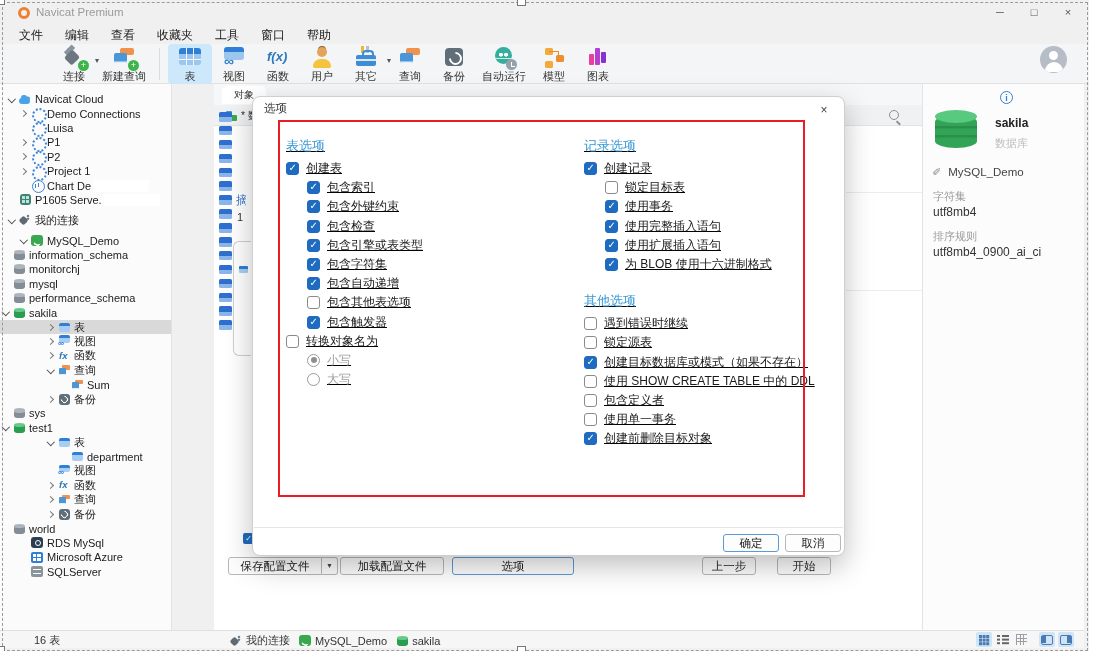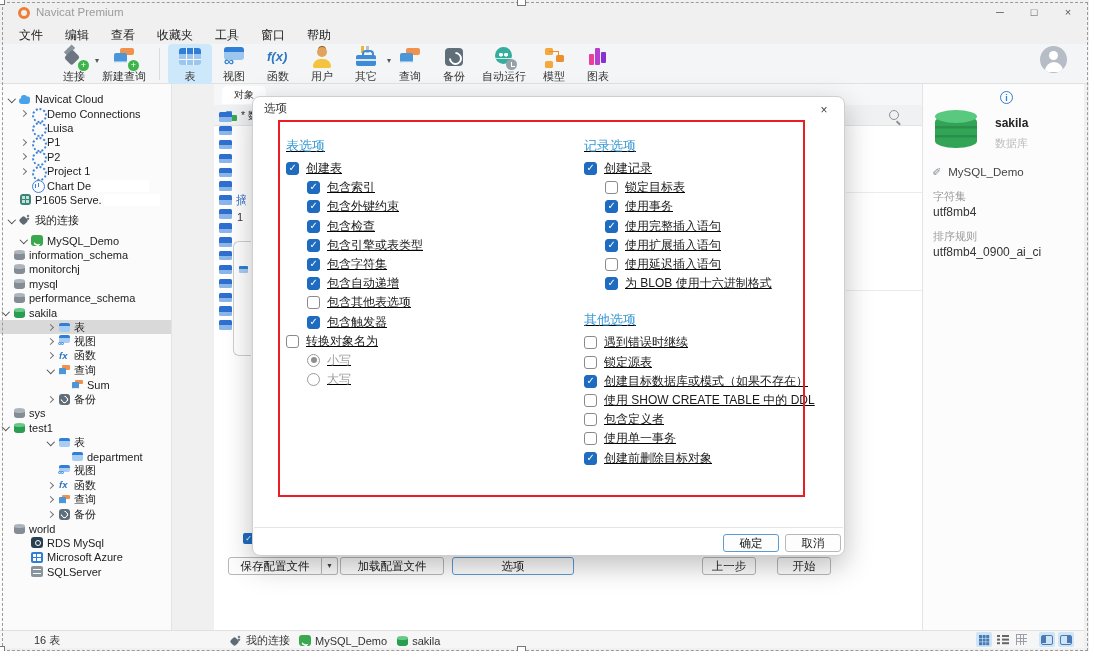--- a/index.html
+++ b/index.html
@@ -706,24 +706,20 @@
           <div class="opt" data-state="checked" data-indent="1">
             <span class="box"></span>
             <span class="olabel">使用完整插入语句</span>
           </div>
 
           <div class="opt" data-state="checked" data-indent="1">
             <span class="box"></span>
             <span class="olabel">使用扩展插入语句</span>
           </div>
 
-          <div class="opt" data-state="unchecked" data-indent="1">
-            <span class="box"></span>
-            <span class="olabel">使用延迟插入语句</span>
-          </div>
 
           <div class="opt" data-state="checked" data-indent="1">
             <span class="box"></span>
             <span class="olabel">为 BLOB 使用十六进制格式</span>
           </div>
 
       </div>
       <div class="opt-spacer"></div>
       <div class="opt-header">其他选项</div>
       <div>

